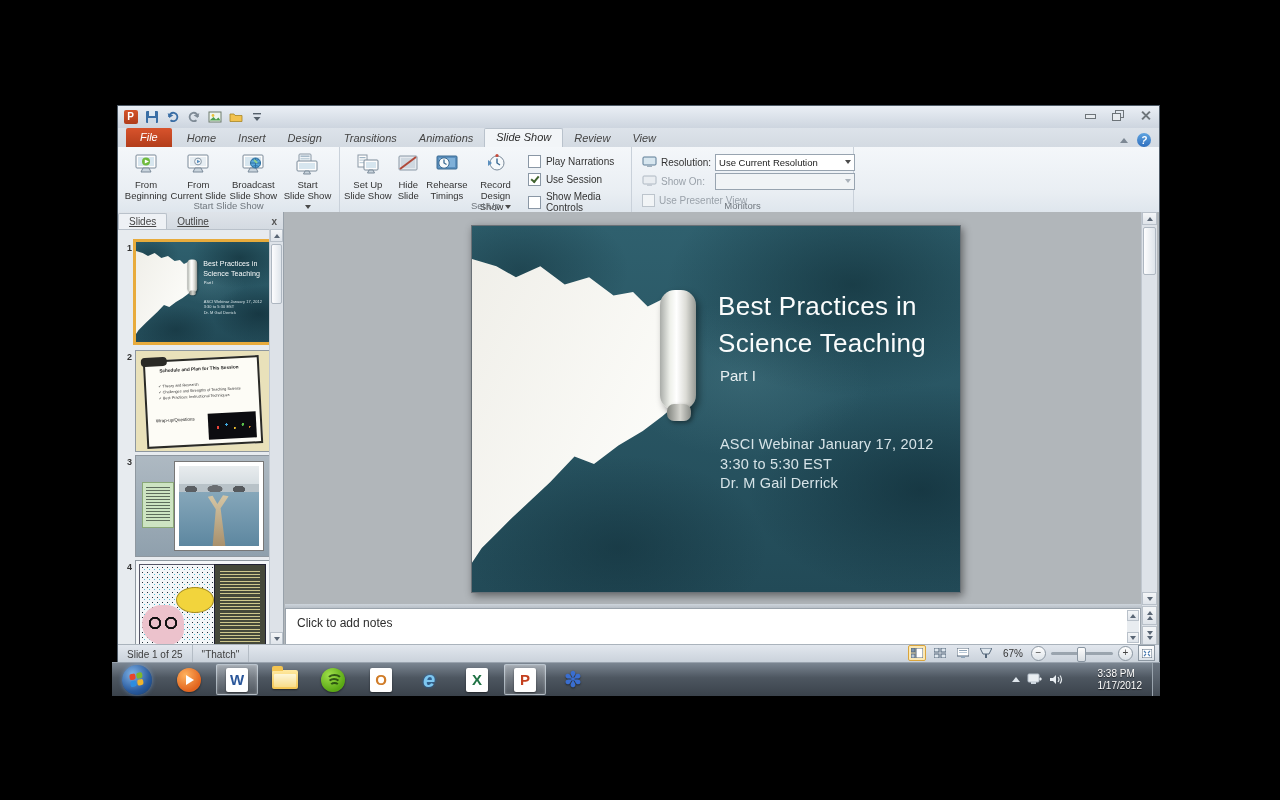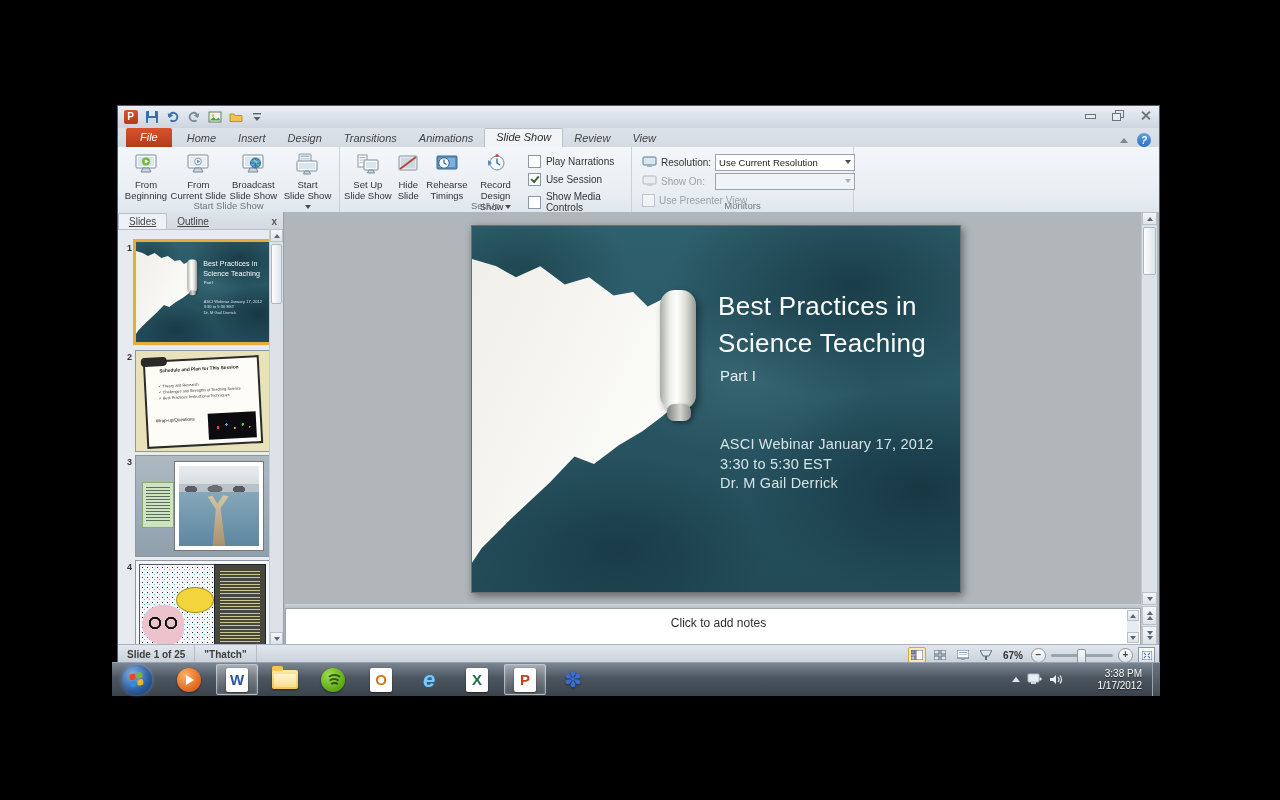--- a/index.html
+++ b/index.html
@@ -139,28 +139,28 @@
   .t4 .head{position:absolute;left:6px;top:44px;width:42px;height:40px;background:#ecc2cc;border-radius:50% 45% 40% 55%;}
   .t4 .glasses{position:absolute;left:10px;top:56px;width:34px;height:12px;
       background:radial-gradient(circle 5px at 9px 6px, transparent 4px, #111 4.5px 6px, transparent 6.5px),
                  radial-gradient(circle 5px at 25px 6px, transparent 4px, #111 4.5px 6px, transparent 6.5px);}
   .t4 .bubble{position:absolute;left:40px;top:26px;width:36px;height:24px;background:#f2d43c;border:1px solid #a89020;border-radius:50%;}
   .t4 .textpanel{position:absolute;right:3px;top:3px;width:50px;height:94px;background:#45483a;border:1px solid #223;}
   .t4 .textpanel .tlines{position:absolute;left:5px;right:5px;top:6px;bottom:8px;
       background:repeating-linear-gradient(180deg, rgba(240,230,160,.8) 0 1px, transparent 1px 3.2px);}
 
   
-  .notes{position:absolute;left:167px;top:396px;right:18px;height:37px;background:#fff;border:1px solid #9aa3ac;box-sizing:border-box;text-align:center;}
+  .notes{position:absolute;left:167px;top:396px;right:18px;height:37px;background:#fff;border:1px solid #9aa3ac;box-sizing:border-box;}
   .notes-split{position:absolute;left:167px;top:392px;right:18px;height:4px;background:linear-gradient(#cdd4db,#b8bfc7);}
   .notes-text{font-size:12px;color:#2d2d2d;padding:7px 0 0 11px;}
   .notes-scroll{position:absolute;right:1px;top:1px;bottom:1px;width:12px;background:#e8ecf0;}
 
   
   .statusbar{position:absolute;left:0;bottom:0;right:0;height:18px;background:linear-gradient(#e2e7ee,#c9d1da);
-    border-top:1px solid #aab3bc;display:flex;align-items:flex-end;font-size:10px;color:#3d3d3d;font-weight:bold;}
+    border-top:1px solid #aab3bc;display:flex;align-items:flex-start;font-size:10px;color:#3d3d3d;}
   .scell{padding:0 9px;border-right:1px solid #b4bcc5;height:100%;display:flex;align-items:center;}
   .sb-right{margin-left:auto;display:flex;align-items:center;gap:5px;padding-right:4px;}
   .viewbtn{width:16px;height:14px;display:flex;align-items:center;justify-content:center;border:1px solid transparent;}
   .viewbtn.active{background:#fbe8b4;border:1px solid #d9a43c;border-radius:2px;}
   .zoomtxt{margin:0 3px;color:#333;}
   .zbtn{width:13px;height:13px;border-radius:50%;border:1px solid #8b96a1;background:linear-gradient(#fefefe,#dde3e9);
     display:flex;align-items:center;justify-content:center;font-size:10px;color:#444;line-height:1;}
   .ztrack{width:62px;height:3px;background:#9aa4ae;border-radius:2px;position:relative;}
   .zthumb{position:absolute;left:26px;top:-5px;width:7px;height:13px;background:linear-gradient(#fdfdfd,#d8dde2);border:1px solid #8a96a2;border-radius:2px;}
   .fitbtn{width:15px;height:14px;border:1px solid #8b96a1;background:linear-gradient(#fefefe,#dde3e9);display:flex;align-items:center;justify-content:center;}
@@ -187,21 +187,21 @@
   .folder-icon::before{content:"";position:absolute;left:0;top:-4px;width:11px;height:5px;background:#f4c552;border-radius:2px 2px 0 0;}
   .folder-icon::after{content:"";position:absolute;left:2px;top:4px;right:2px;bottom:2px;background:linear-gradient(#fdf6d8,#f8dc8a);border-radius:1px;}
   .spotify{width:24px;height:24px;border-radius:50%;background:radial-gradient(circle at 35% 30%, #9fe04a, #5aa814 70%);position:relative;box-shadow:0 1px 2px rgba(0,0,0,.5);}
   .spotify i{position:absolute;left:5px;border-radius:50%;border:2px solid rgba(20,50,10,.75);border-color:rgba(20,50,10,.75) transparent transparent transparent;}
   .spotify i:nth-child(1){top:6px;width:13px;height:10px;}
   .spotify i:nth-child(2){top:10px;width:10px;height:8px;left:6px;}
   .spotify i:nth-child(3){top:14px;width:7px;height:6px;left:8px;}
   .ie-e{font-size:22px;font-weight:bold;font-style:italic;color:#7ec7f0;text-shadow:0 0 3px #1a6fc0;}
   .tray{margin-left:auto;display:flex;align-items:center;gap:7px;padding-right:10px;}
   .tray-caret{width:0;height:0;border-left:4px solid transparent;border-right:4px solid transparent;border-bottom:5px solid #dfe6ec;}
-  .clock{text-align:right;color:#fff;font-size:10px;line-height:12px;text-shadow:0 1px 1px rgba(0,0,0,.6);margin-left:28px;}
+  .clock{text-align:left;color:#fff;font-size:10px;line-height:12px;text-shadow:0 1px 1px rgba(0,0,0,.6);margin-left:28px;}
   .show-desktop{width:7px;height:33px;border-left:1px solid #9aa4ae;background:linear-gradient(#6a7480,#454d56);}
   .tray svg{display:block;}
 </style>
 </head>
 <body>
 
 <div class="screen">
 
   <div class="ppt-window">
 

